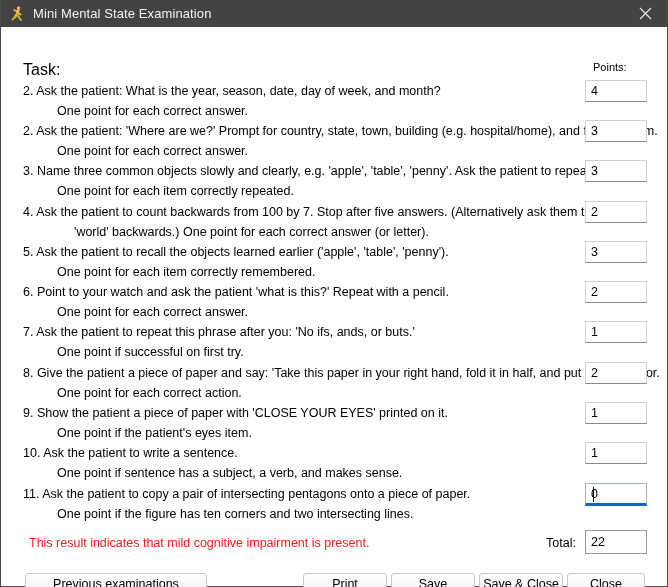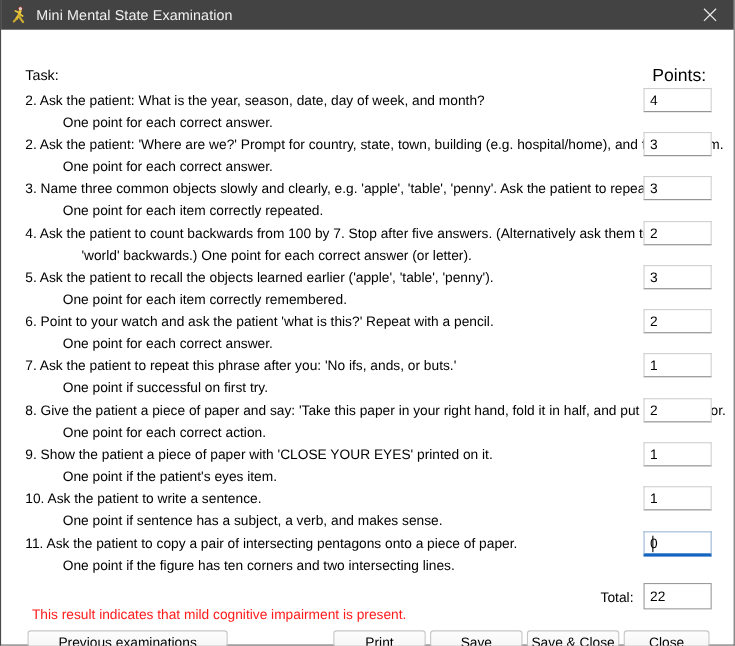--- a/index.html
+++ b/index.html
@@ -65,28 +65,28 @@
   .form-area {
     position: relative;
     flex: 1 1 auto;
     padding: 0;
   }
 
   .hdr-task {
     position: absolute;
     left: 22px;
     top: 34px;
-    font-size: 13px;
+    font-size: 16px;
     color: #000;
   }
   .hdr-points {
     position: absolute;
     left: 592px;
     top: 34px;
-    font-size: 16px;
+    font-size: 11px;
     color: #000;
   }
 
   
   .task-list {
     position: absolute;
     left: 0;
     top: 57px;
     width: 668px;
   }
@@ -144,21 +144,20 @@
   }
 
   
   .result-text {
     position: absolute;
     left: 28px;
     top: 509px;
     font-size: 12.5px;
     color: #ff1a1a;
     white-space: nowrap;
-    margin-top: 16px;
   }
   .total-label {
     position: absolute;
     left: 545px;
     top: 509px;
     font-size: 12.5px;
     color: #000;
   }
   .total-input {
     position: absolute;

